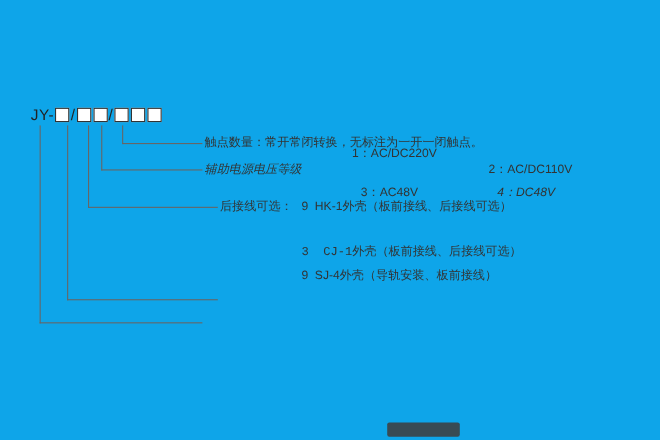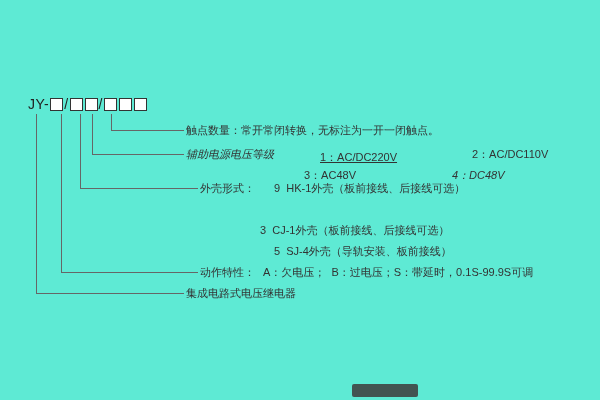--- a/index.html
+++ b/index.html
@@ -5,21 +5,21 @@
   html, body {
     margin: 0;
     padding: 0;
     background: #fcfcfc;
     font-family: "Liberation Sans", "DejaVu Sans", sans-serif;
   }
   .canvas {
     position: relative;
     width: 600px;
     height: 400px;
-    background: #5eead4;
+    background: #0ea5e9;
     overflow: hidden;
   }
   
   .model {
     position: absolute;
     left: 28px;
     top: 94px;
     height: 20px;
     display: flex;
     align-items: center;
@@ -82,32 +82,27 @@
 
   <div class="conn" style="left:111px; top:114px; width:72px;  height:16px;"></div>
   <div class="conn" style="left:92px;  top:114px; width:91px;  height:40px;"></div>
   <div class="conn" style="left:80px;  top:114px; width:117px; height:74px;"></div>
   <div class="conn" style="left:61px;  top:114px; width:136px; height:158px;"></div>
   <div class="conn" style="left:36px;  top:114px; width:147px; height:179px;"></div>
 
   <div class="lbl" style="left:186px; top:123px;">触点数量：常开常闭转换，无标注为一开一闭触点。</div>
 
   <div class="lbl" style="left:186px; top:147px;font-style:italic;">辅助电源电压等级</div>
-  <div class="lbl" style="left:320px; top:150px;text-decoration:underline;">1：AC/DC220V</div>
-  <div class="lbl" style="left:472px; top:147px;">2：AC/DC110V</div>
-  <div class="lbl" style="left:304px; top:168px;">3：AC48V</div>
+  <div class="lbl" style="left:320px; top:133px;">1：AC/DC220V</div>
+  <div class="lbl" style="left:444px; top:147px;">2：AC/DC110V</div>
+  <div class="lbl" style="left:328px; top:168px;">3：AC48V</div>
   <div class="lbl" style="left:452px; top:168px;font-style:italic;">4：DC48V</div>
 
-  <div class="lbl" style="left:200px; top:181px;">外壳形式：</div>
+  <div class="lbl" style="left:200px; top:181px;">后接线可选：</div>
   <div class="lbl" style="left:274px; top:181px;">9  HK-1外壳（板前接线、后接线可选）</div>
-  <div class="lbl" style="left:260px; top:223px;">3  CJ-1外壳（板前接线、后接线可选）</div>
-  <div class="lbl" style="left:274px; top:244px;">5  SJ-4外壳（导轨安装、板前接线）</div>
+  <div class="lbl" style="left:274px; top:223px;font-family:Liberation Mono, monospace;">3  CJ-1外壳（板前接线、后接线可选）</div>
+  <div class="lbl" style="left:274px; top:244px;">9  SJ-4外壳（导轨安装、板前接线）</div>
 
-  <div class="lbl action-row" style="left:200px; top:265px;">
-    <span class="title">动作特性：</span>
-    <span>A：欠电压；  B：过电压；S：带延时，0.1S-99.9S可调</span>
-  </div>
 
-  <div class="lbl" style="left:186px; top:286px;">集成电路式电压继电器</div>
 
   <div class="watermark"></div>
 
 </div>
 
 </body></html>

